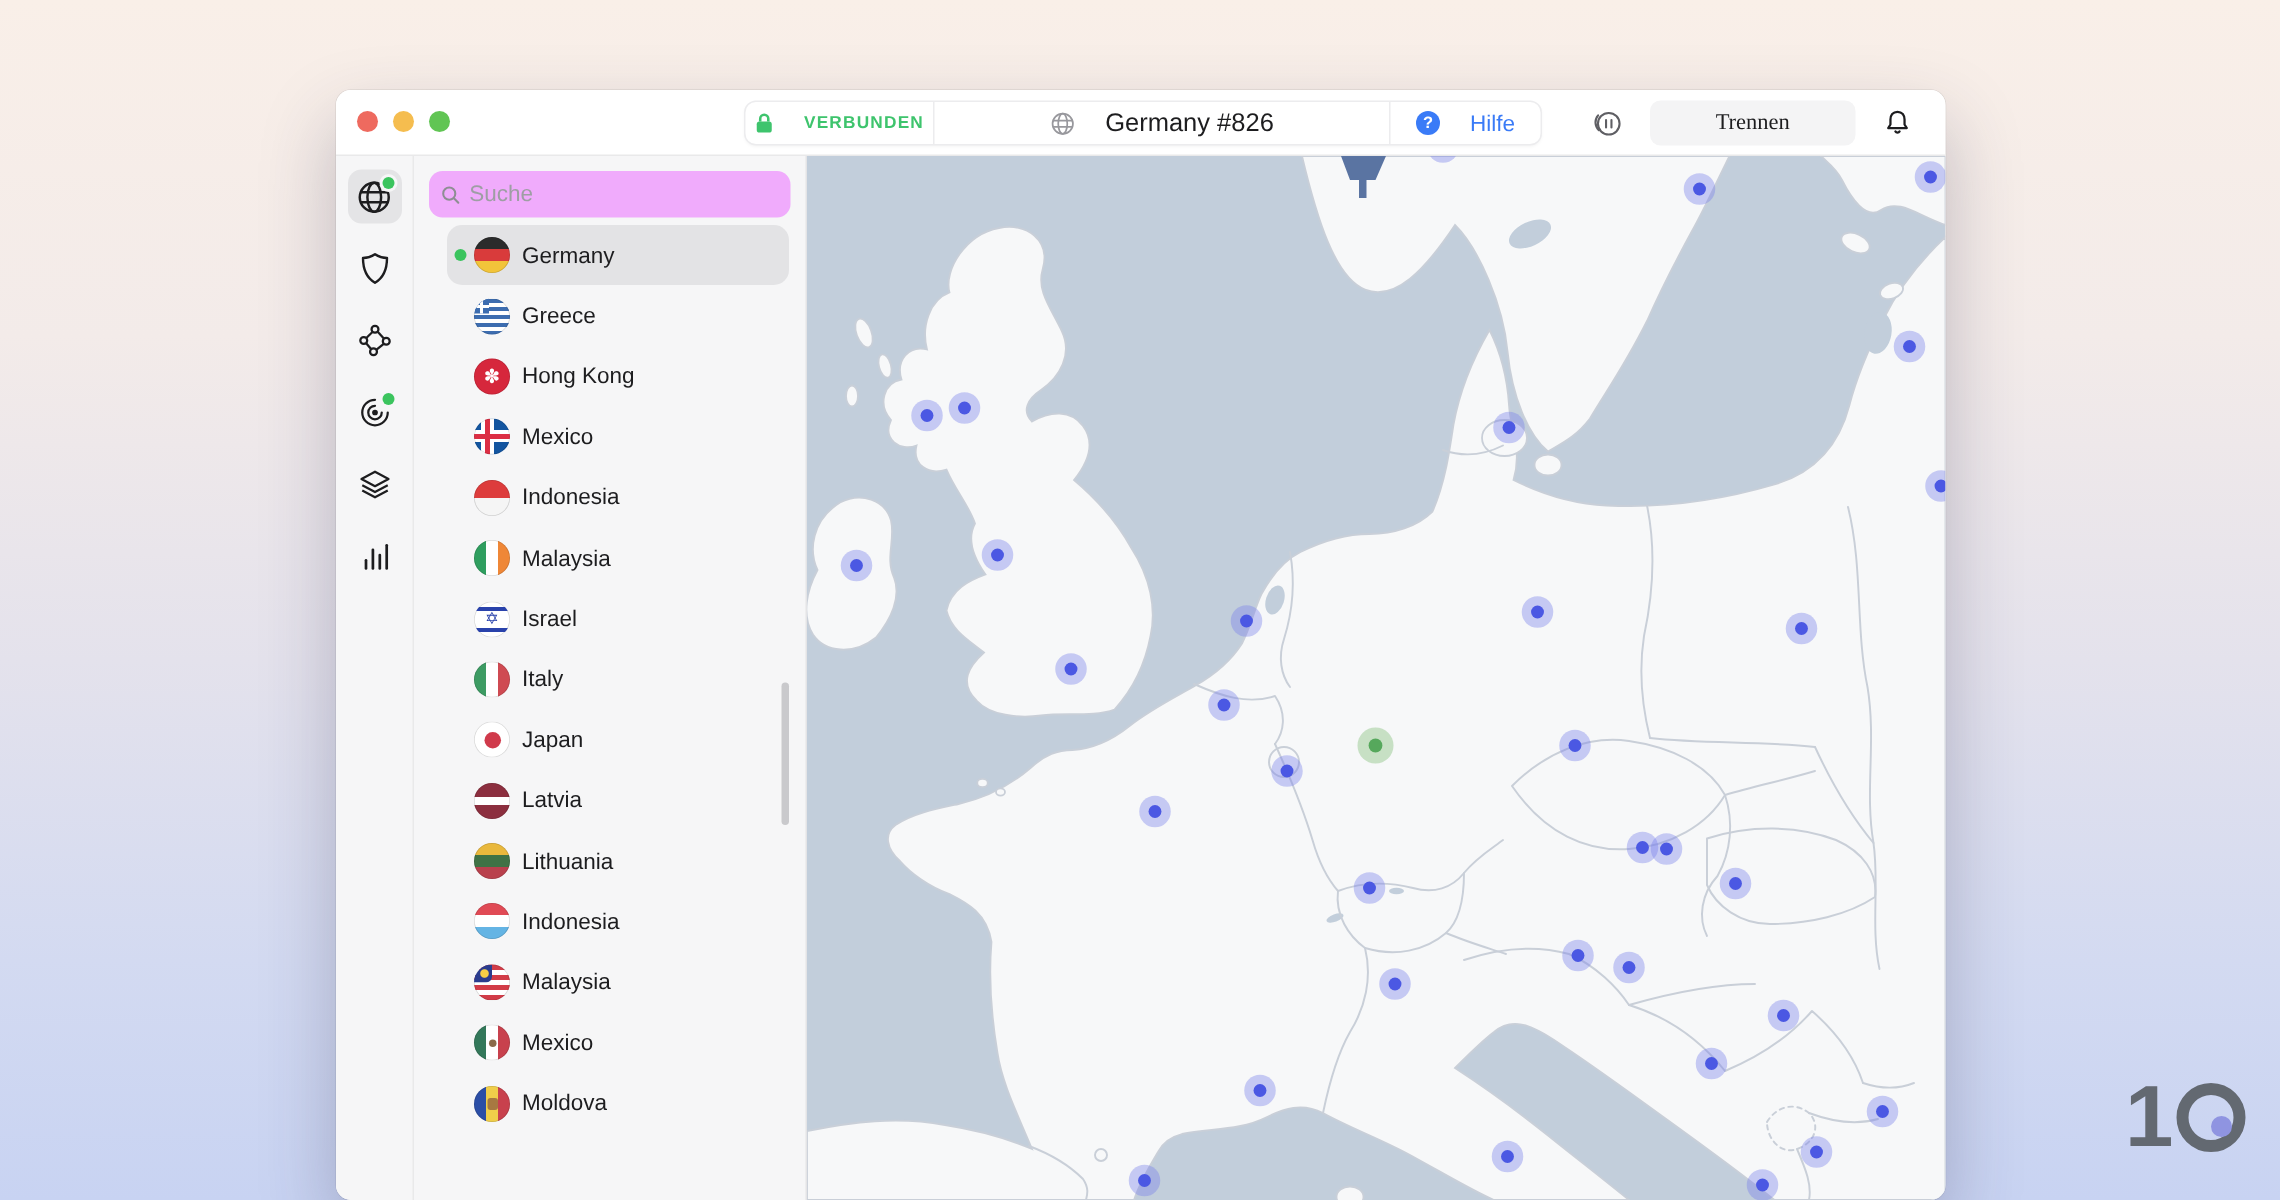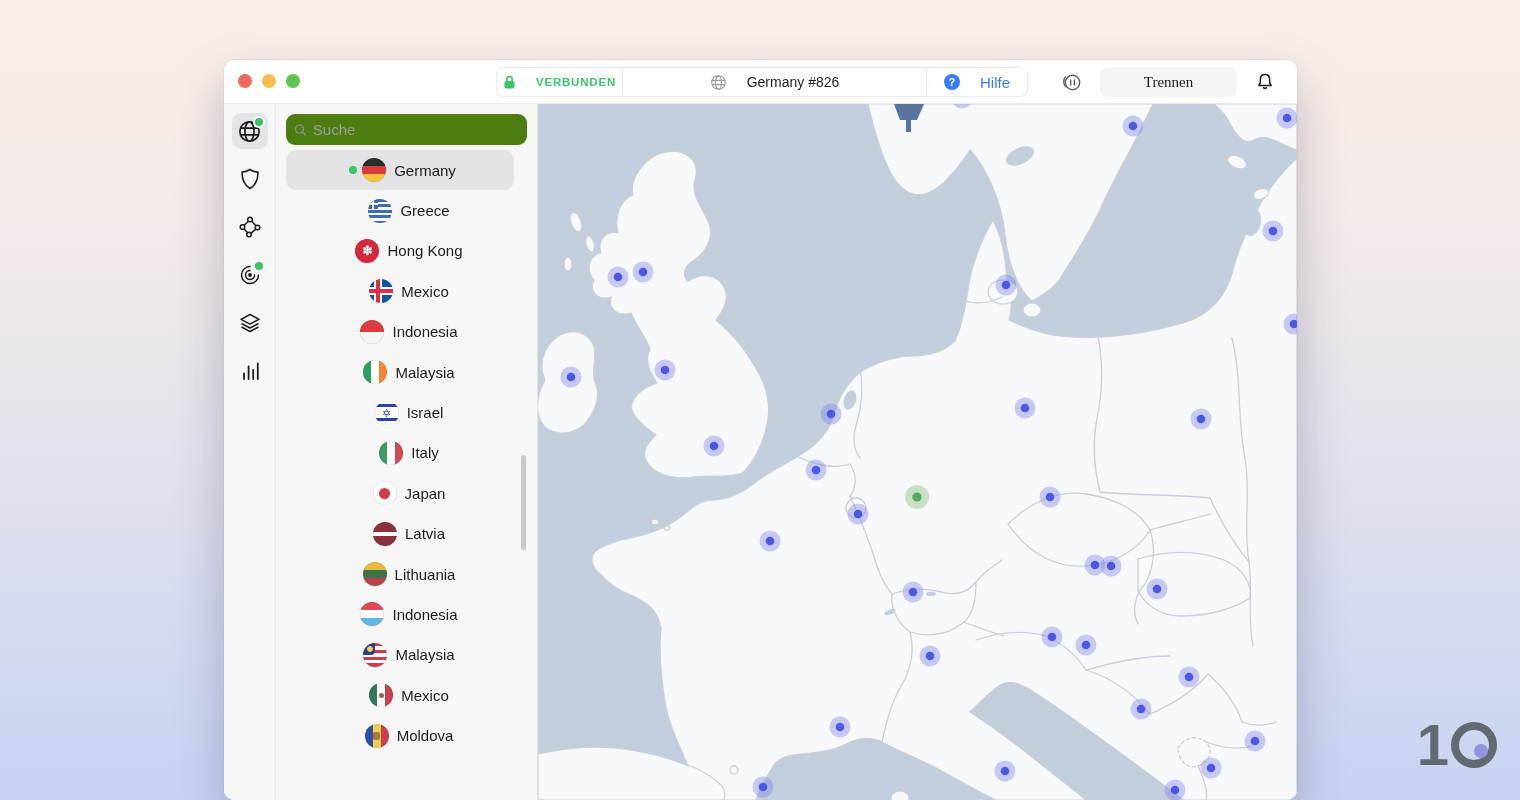--- a/index.html
+++ b/index.html
@@ -27,21 +27,21 @@
   .status-pill {
     position:absolute; left:272px; top:7px; width:532px; height:30px;
     background:#fff; border:1px solid #ececee; border-radius:8px;
     display:flex; align-items:stretch; box-shadow:0 1px 2px rgba(0,0,0,.04);
   }
   .seg { display:flex; align-items:center; justify-content:center; gap:20px; }
   .seg1 { width:126px; border-right:1px solid #ececee; }
   .seg2 { flex:1; border-right:1px solid #ececee; }
   .seg3 { width:100px; }
   .status-text { color:#3ec46d; font-size:11.5px; font-weight:bold; letter-spacing:.8px; }
-  .server-text { font-size:14px; color:#1d1d1f; }
+  .server-text { font-size:17px; color:#1d1d1f; }
   .help-text { font-size:15px; color:#3a7bf7; }
   .qmark { width:16px; height:16px; border-radius:50%; background:#3a7bf7; color:#fff;
            font-size:11px; font-weight:bold; display:flex; align-items:center; justify-content:center; }
 
   .pause-btn { position:absolute; top:10px; left:835px; width:24px; height:24px; background:none; border:none; cursor:pointer; }
   .disconnect-btn {
     position:absolute; left:876px; top:7px; width:137px; height:30px;
     background:#f4f4f5; border:none; border-radius:7px; font-size:15px; color:#1d1d1f;
     font-family:Liberation Serif, serif; cursor:pointer;
   }
@@ -54,28 +54,28 @@
           display:flex; flex-direction:column; align-items:center; gap:12px; flex:0 0 52px; }
   .rail-btn { width:36px; height:36px; border:none; background:none; border-radius:9px; position:relative;
               display:flex; align-items:center; justify-content:center; cursor:pointer; }
   .rail-btn.selected { background:#e4e4e6; }
   .rail-btn svg { stroke:#1d1d1f; }
   .rail-dot { position:absolute; top:5px; right:5px; width:8px; height:8px; border-radius:50%;
               background:#3bc45e; box-shadow:0 0 0 2px #f6f6f7; }
 
   .panel { width:262px; background:#f6f6f7; border-right:1px solid #e4e4e6; position:relative; flex:0 0 262px; }
   .search-box { position:absolute; left:10px; top:10px; width:241px; height:31px;
-                background:#4d7c0f; border-radius:9px; display:flex; align-items:center; padding:0 8px; gap:6px; }
+                background:#f0abfc; border-radius:9px; display:flex; align-items:center; padding:0 8px; gap:6px; }
   .search-box input { border:none; background:none; outline:none; font-size:15px; color:#1d1d1f;
                       font-family:"Liberation Sans",sans-serif; width:100%; }
   .search-box input::placeholder { color:#9e9ea4; }
 
   .country-list { position:absolute; left:0; top:46px; width:100%; }
-  .row { height:40.4px; width:228px; margin-left:10px; display:flex; align-items:center;
-         padding-left:5px; border-radius:10px; cursor:pointer;justify-content:center; }
+  .row { height:40.4px; width:228px; margin-left:22px; display:flex; align-items:center;
+         padding-left:5px; border-radius:10px; cursor:pointer; }
   .row.selected { background:#e3e3e5; }
   .row-dot { width:8px; height:8px; border-radius:50%; background:#3bc45e; margin-right:5px; flex:0 0 8px; }
   .row-label { font-size:15px; color:#1d1d1f; margin-left:8px; white-space:nowrap; }
 
   .scroll-thumb { position:absolute; left:245px; top:351px; width:5px; height:95px;
                   background:#c9c9cc; border-radius:2.5px; }
 
   
   .flag { width:24px; height:24px; border-radius:50%; flex:0 0 24px; position:relative; overflow:hidden;
           box-shadow:inset 0 0 0 .5px rgba(0,0,0,.15); }

